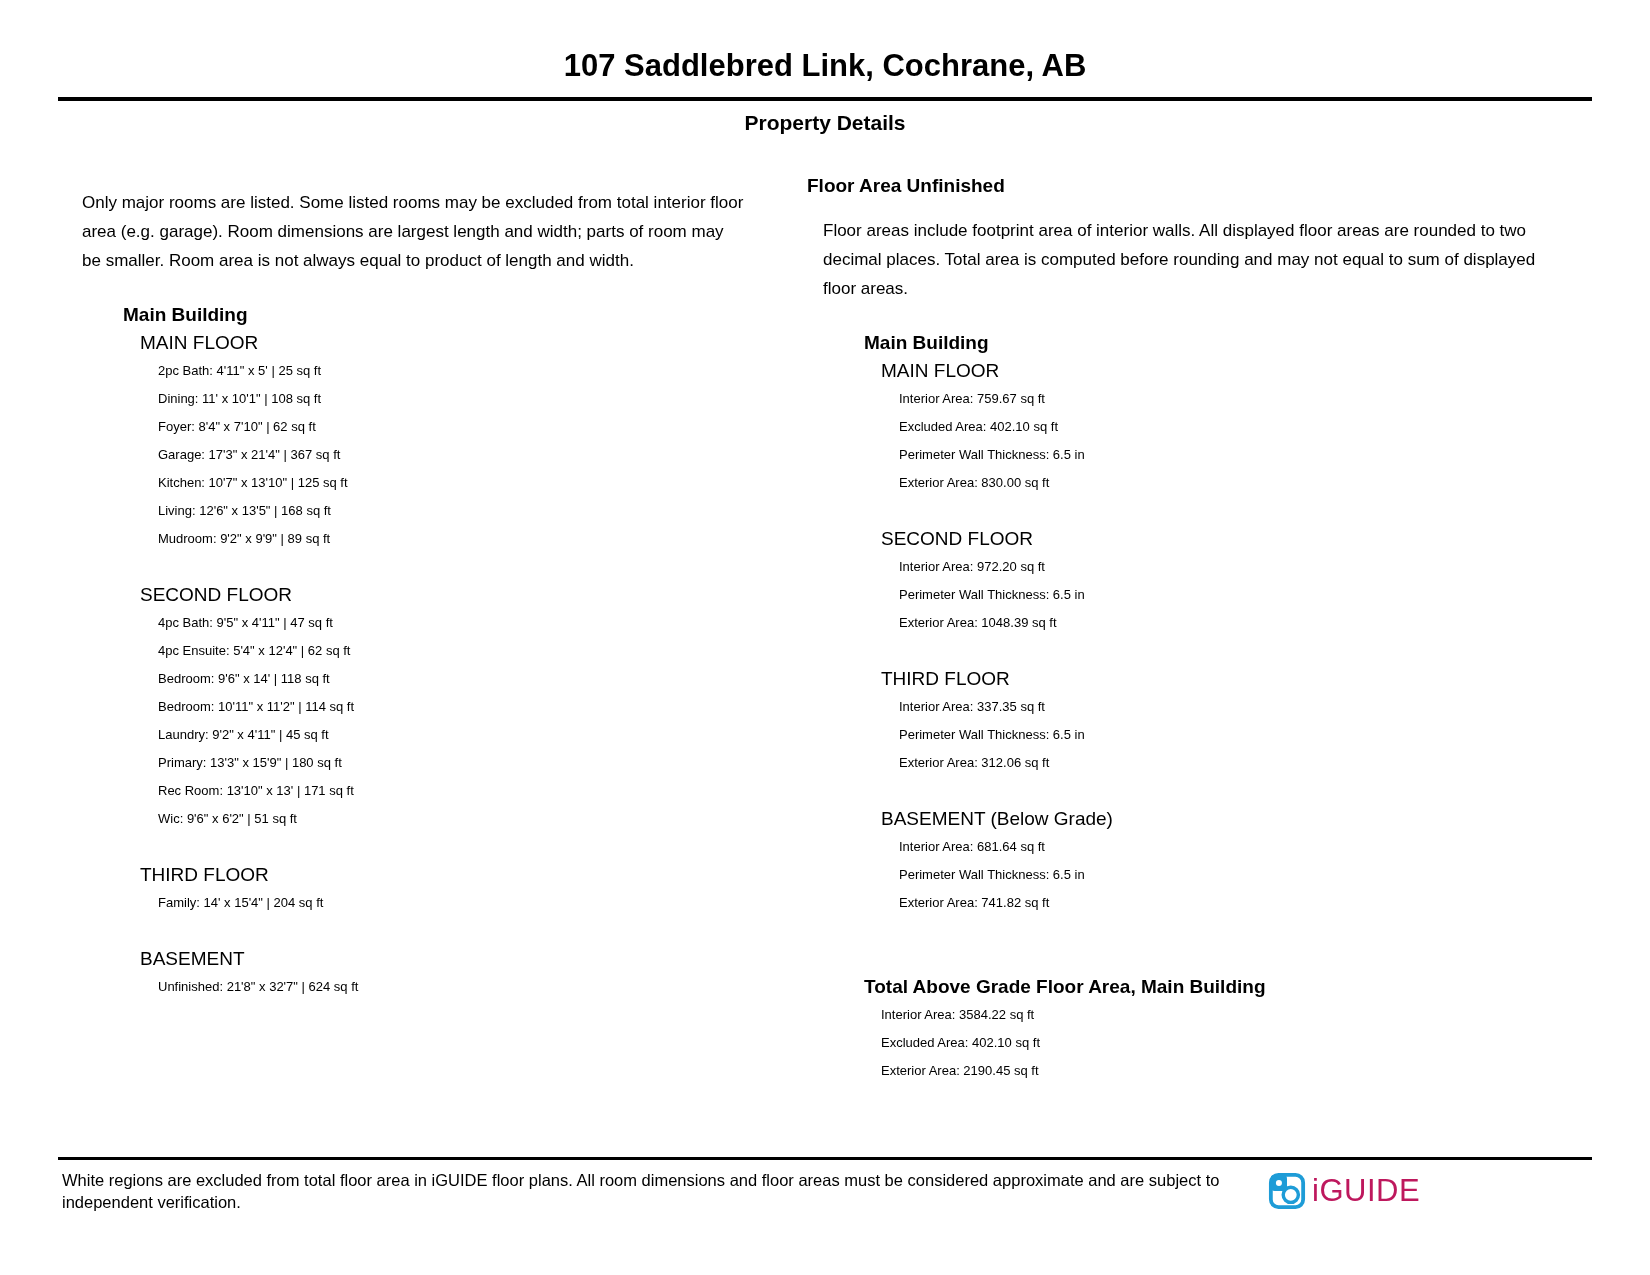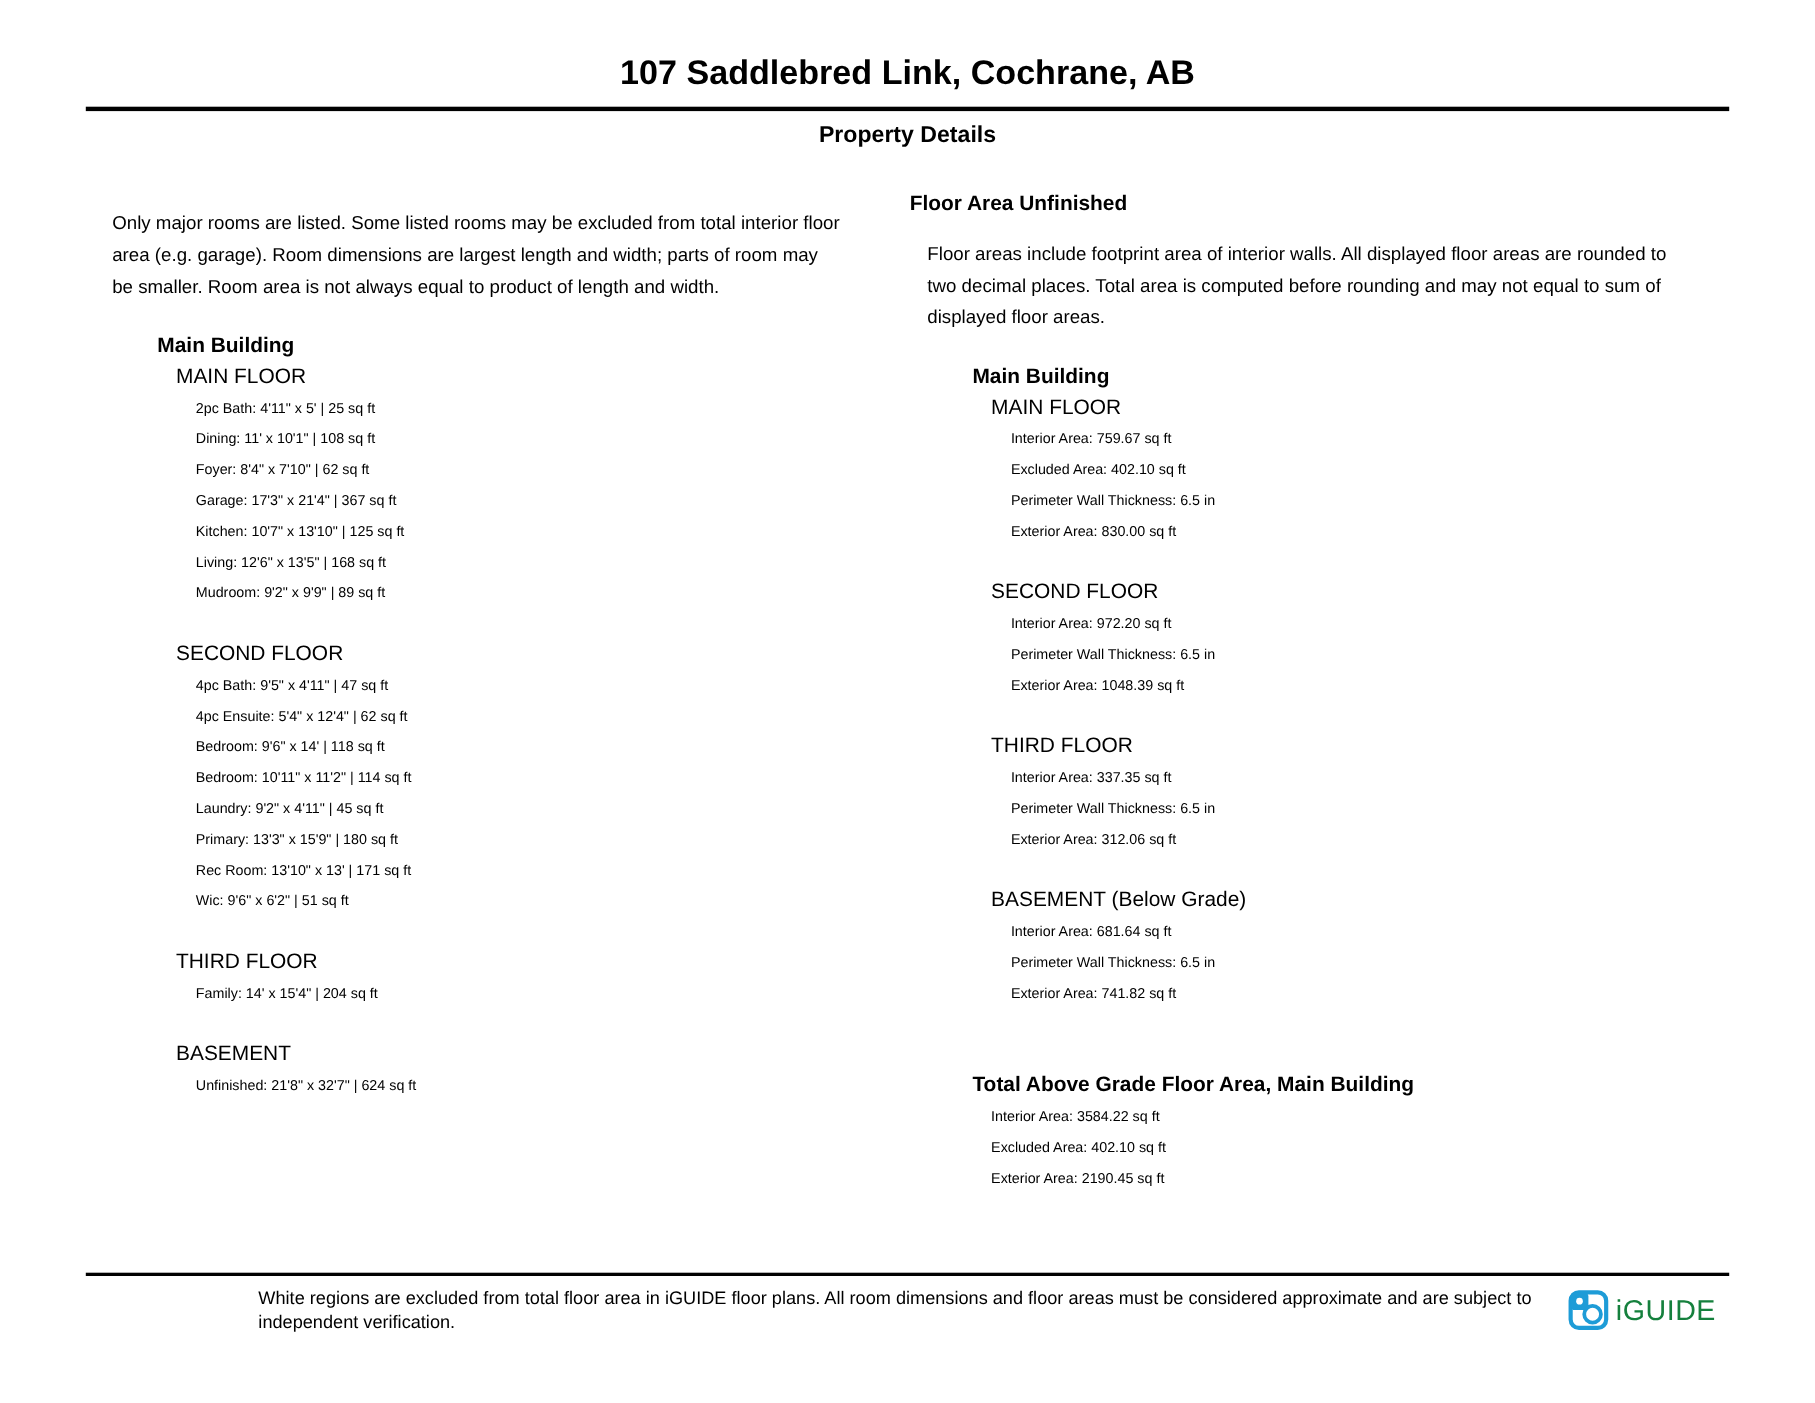--- a/index.html
+++ b/index.html
@@ -3,21 +3,21 @@
 <meta charset="utf-8">
 <style>
   * { box-sizing: border-box; }
   html, body { margin: 0; padding: 0; background: #ffffff; }
   body { font-family: "Liberation Sans", sans-serif; color: #000; }
 
   .page {
     position: relative;
     width: 1650px;
     height: 1275px;
-    padding: 0 78px;
+    padding: 0 58px;
     display: flex;
     flex-direction: column;
     background: #fff;
     overflow: hidden;
   }
 
   
   .hdr { text-align: center; }
   .hdr h1 {
     margin: 48px 0 0 0;
@@ -90,38 +90,39 @@
   }
   .total-block .item-line { margin-left: 74px; }
 
   
   .ftr { margin-top: auto; padding-bottom: 62px; }
   .rule-bottom { height: 3px; background: #000; }
   .ftr-row {
     margin-top: 9px;
     display: flex;
     align-items: center;
-    justify-content: flex-end;
+    justify-content: flex-start;
+    gap: 16px;
   }
   .disclaimer {
     margin: 0 0 0 4px;
     font-size: 16.5px;
     line-height: 22px;
     max-width: 1190px;
   }
   .logo {
     display: flex;
     align-items: center;
     gap: 6px;
     margin-right: 12px;
   }
   .logo-text {
-    font-size: 26px;
+    font-size: 31px;
     line-height: 34px;
-    color: #15803d;
+    color: #be185d;
     letter-spacing: 0.5px;
   }
 </style>
 </head>
 <body>
 
 <div class="page">
 
   <div class="hdr">
     <h1>107 Saddlebred Link, Cochrane, AB</h1>

